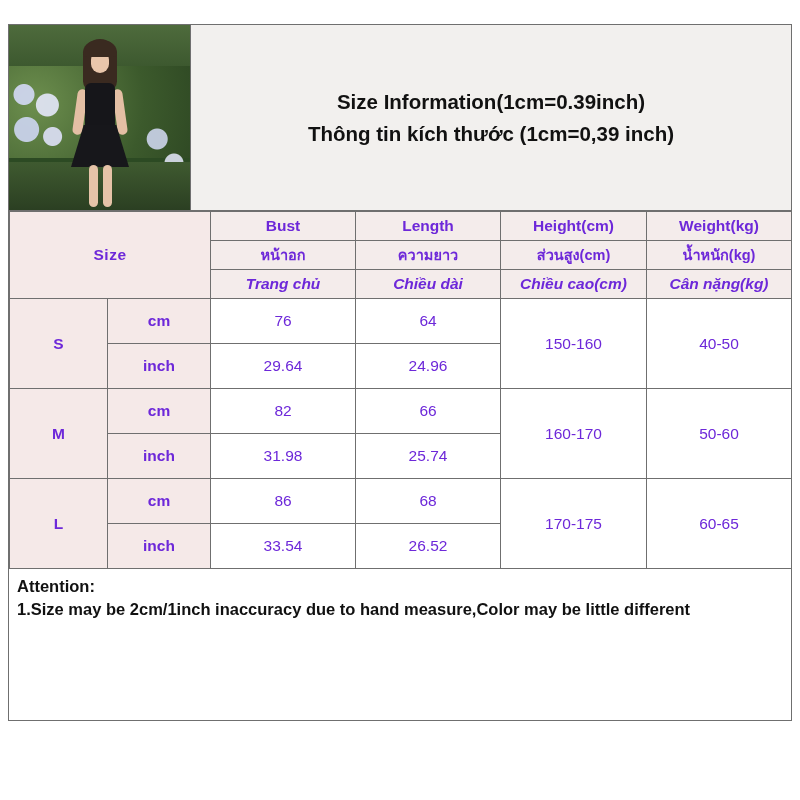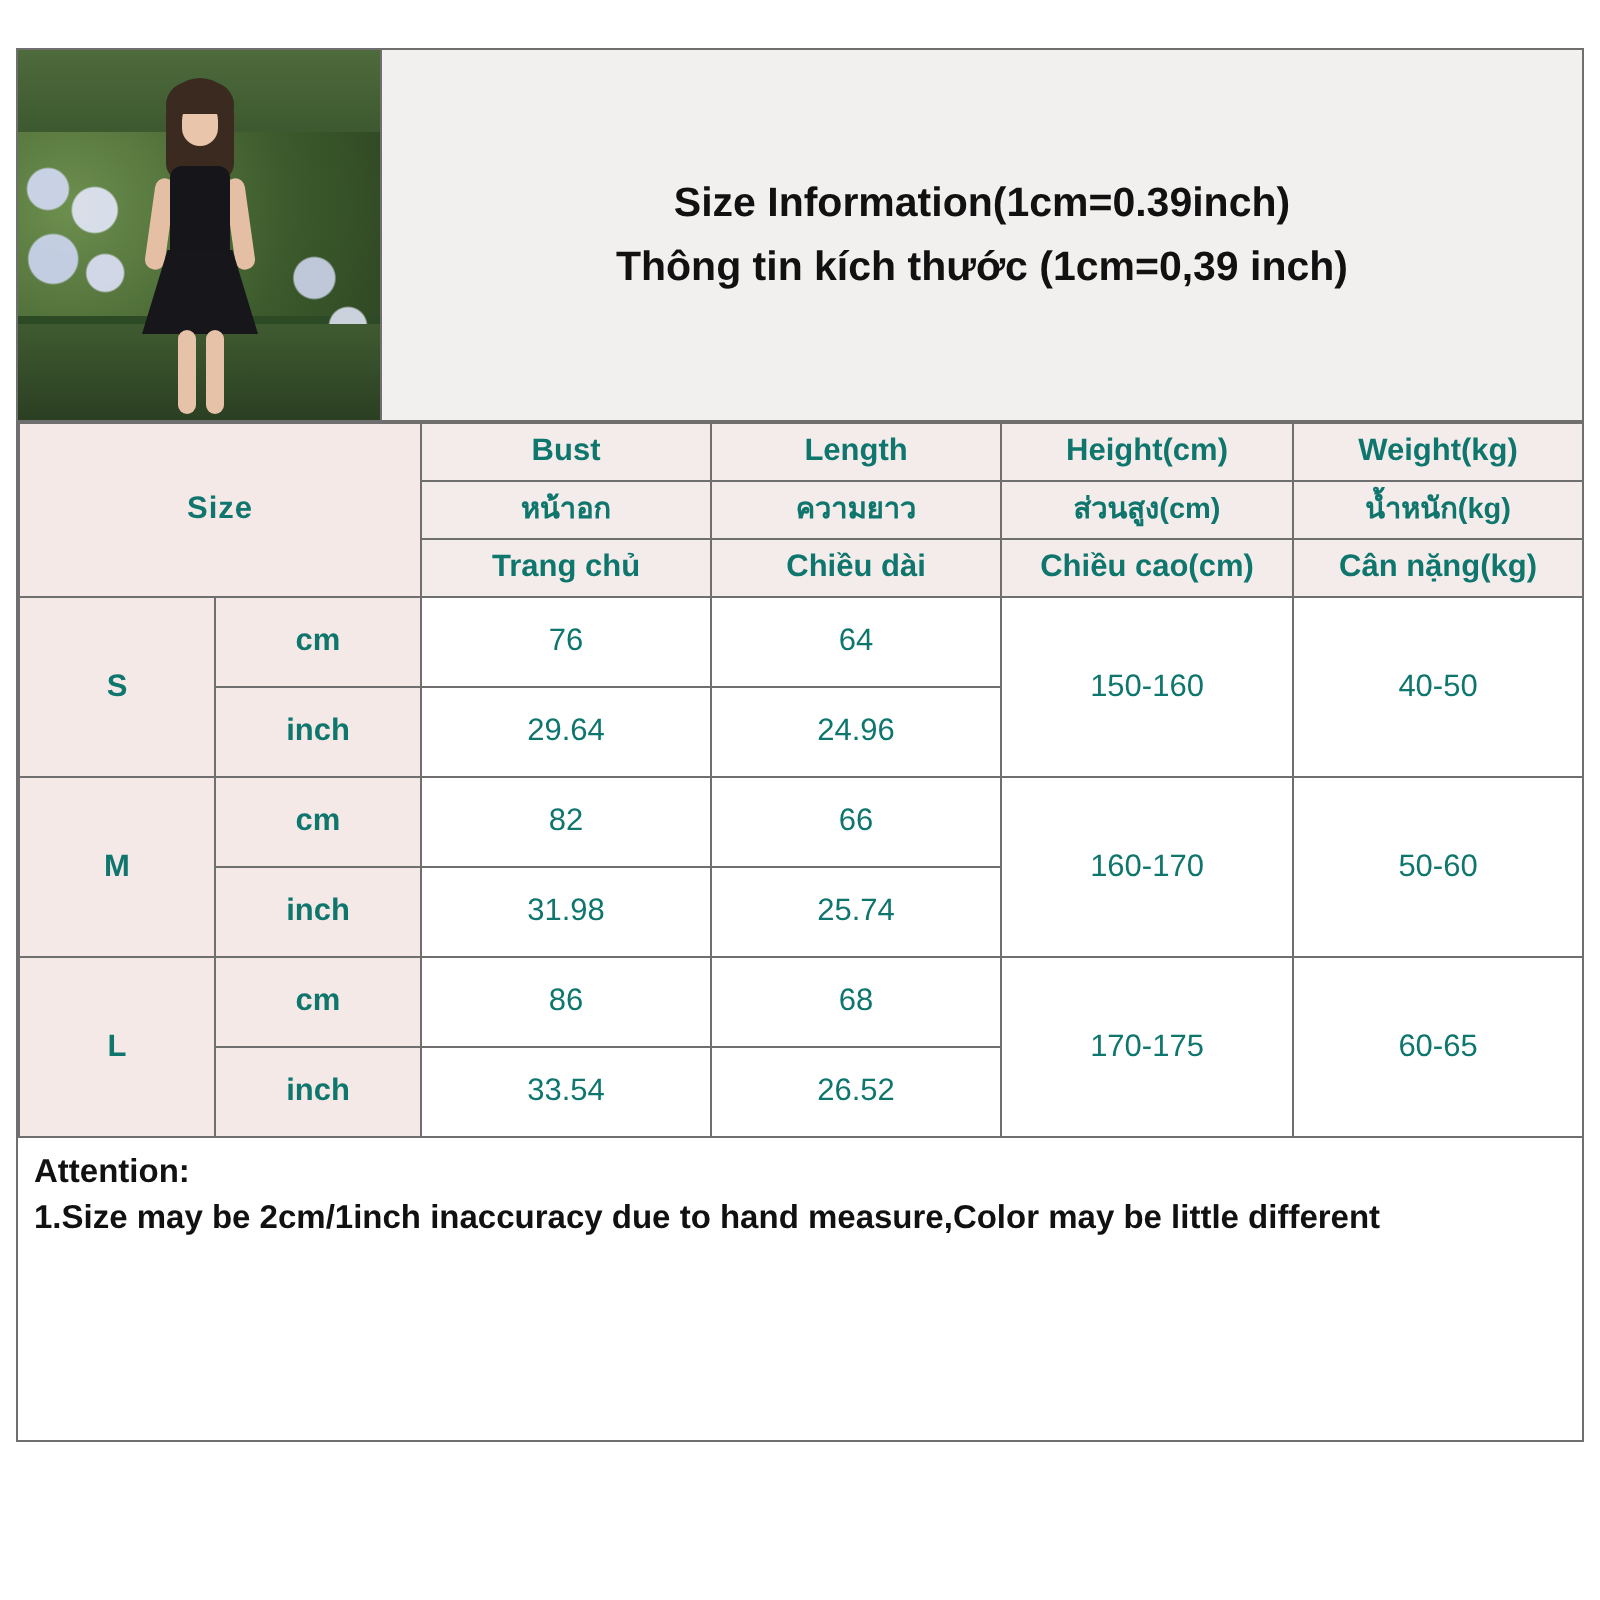--- a/index.html
+++ b/index.html
@@ -137,21 +137,21 @@
   table.sizes {
     width: 100%;
     border-collapse: collapse;
     table-layout: fixed;
   }
   table.sizes td, table.sizes th {
     border: 1px solid #6f6f6f;
     text-align: center;
     vertical-align: middle;
     font-size: 15.5px;
-    color: #0f766e;
+    color: #6d28d9;
     padding: 0;
   }
   .col-size { width: 98px; }
   .col-unit { width: 103px; }
   .col-bust { width: 145px; }
   .col-length { width: 145px; }
   .col-height { width: 146px; }
   .col-weight { width: 145px; }
 
   .hdr-size {
@@ -162,21 +162,21 @@
   }
   .hdr-cell {
     background: #f4eceb;
     font-weight: bold;
     height: 28px;
     line-height: 28px;
     font-size: 16px;
     white-space: nowrap;
   }
   .hdr-cell.thai { font-size: 14.5px; }
-  .hdr-cell.viet { font-size: 15.5px; }
+  .hdr-cell.viet { font-size: 15.5px; font-style: italic; }
 
   .size-label {
     background: #f5e9e8;
     font-weight: bold;
     font-size: 19px;
   }
   .unit-cell {
     background: #f5e9e8;
     font-weight: bold;
     font-size: 15.5px;

